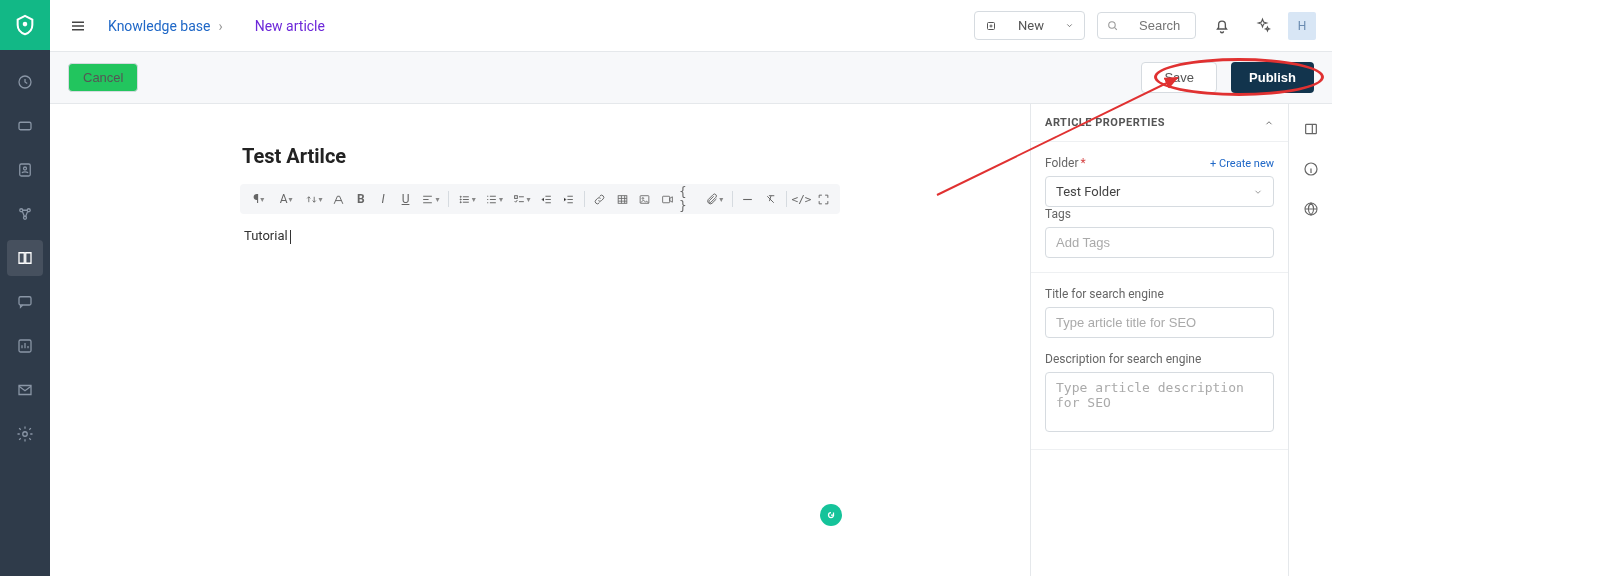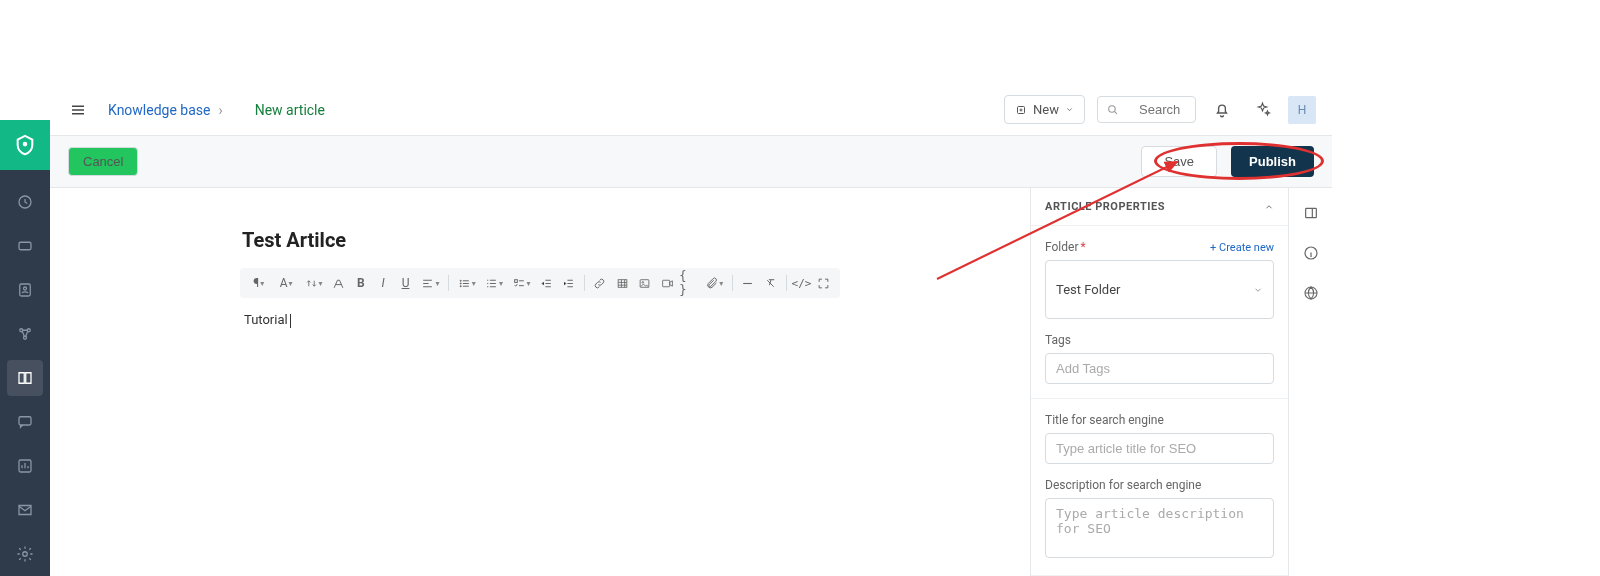--- a/index.html
+++ b/index.html
@@ -1,40 +1,40 @@
 <!DOCTYPE html>
 <html><head>
 <meta charset="utf-8">
 <style>
   * { box-sizing: border-box; margin: 0; padding: 0; }
   body { font-family: -apple-system, BlinkMacSystemFont, "Segoe UI", Roboto, sans-serif; font-size: 13px; color: #333; background: #fff; overflow: hidden; }
-  .app { display: flex; height: 576px; width: 1332px; align-items: flex-end; }
+  .app { display: flex; height: 576px; width: 1332px; }
   
   
   .left-rail { width: 50px; background: #2f3b4a; display: flex; flex-direction: column; align-items: center; }
   .left-rail .logo { width: 50px; height: 50px; background: #12b886; display: flex; align-items: center; justify-content: center; color: #fff; }
   .left-rail .rail-item { width: 36px; height: 36px; display: flex; align-items: center; justify-content: center; margin: 4px 0; color: #8a96a6; cursor: pointer; border-radius: 4px; }
   .left-rail .rail-item.active { background: #46505e; color: #fff; }
   .left-rail .rail-item svg { width: 18px; height: 18px; }
   .left-rail .logo svg { width: 22px; height: 22px; }
   .rail-spacer { height: 10px; }
 
   
   .main-col { flex: 1; display: flex; flex-direction: column; position: relative; }
 
   
   .top-header { height: 52px; display: flex; align-items: center; padding: 0 16px; border-bottom: 1px solid #e5e8eb; background:#fff; }
   .hamburger { width: 24px; height: 24px; display: flex; align-items: center; justify-content: center; color: #444; cursor:pointer; margin-right: 18px; }
   .breadcrumb { display: flex; align-items: center; gap: 8px; font-size: 14px; }
   .breadcrumb .link { color: #2068c7; cursor: pointer; }
   .breadcrumb .sep { color: #999; }
-  .breadcrumb .current { color: #15803d; padding-left: 24px; }
+  .breadcrumb .current { color: #6d28d9; padding-left: 24px; }
   .top-header .spacer { flex: 1; }
   .top-right { display: flex; align-items: center; gap: 12px; }
-  .btn { border: 1px solid #d6dbe0; background: #fff; border-radius: 4px; padding: 6px 10px; font-size: 13px; color: #555; display:flex; align-items:center; gap:6px; cursor:pointer; }
+  .btn { border: 1px solid #d6dbe0; background: #fff; border-radius: 4px; padding: 6px 10px; font-size: 13px; color: #555; display:flex; align-items:center; gap:21px; cursor:pointer; }
   .search-box { border: 1px solid #d6dbe0; border-radius: 4px; padding: 5px 8px; display:flex; align-items:center; gap:20px; color:#999; min-width: 68px; }
   .search-box input { border: none; outline: none; width: 48px; font-size: 13px; color:#555; }
   .icon-btn { width: 28px; height: 28px; display:flex; align-items:center; justify-content:center; color:#555; cursor:pointer; }
   .avatar { width: 28px; height: 28px; background:#d8e6f5; color:#6a8bb0; display:flex; align-items:center; justify-content:center; font-size:12px; border-radius:2px; }
 
   
   .action-bar { height: 52px; background: #f7f8fa; border-bottom: 1px solid #e5e8eb; display:flex; align-items:center; padding: 0 18px; position: relative; }
   .btn-cancel { background:#22c55e; border:1px solid #d6dbe0; border-radius:4px; padding:6px 14px; font-size:13px; color:#555; cursor:pointer; }
   .action-bar .spacer { flex:1; }
   .action-right { display:flex; align-items:center; gap:14px; position:relative; }
@@ -60,21 +60,21 @@
   .grammarly svg { width:12px; height:12px; }
 
   
   .props { width: 258px; border-left:1px solid #e5e8eb; background:#fff; overflow:auto; font-size:13px; }
   .props-section-head { padding: 12px 14px; font-size:11px; font-weight:700; letter-spacing:0.5px; color:#555; display:flex; align-items:center; justify-content:space-between; cursor:pointer; border-bottom:1px solid #eef0f2; }
   .props-section-body { padding: 14px; border-bottom:1px solid #eef0f2; }
   .field-label-row { display:flex; align-items:center; justify-content:space-between; margin-bottom:6px; }
   .field-label { font-size:12px; color:#666; }
   .req-star { color:#d64545; margin-left:2px; }
   .link-small { font-size:11px; color:#2068c7; cursor:pointer; }
-  .select { border:1px solid #d6dbe0; border-radius:4px; padding:21px 10px; font-size:13px; color:#444; display:flex; align-items:center; justify-content:space-between; cursor:pointer; margin-bottom:14px; }
+  .select { border:1px solid #d6dbe0; border-radius:4px; padding:7px 10px; font-size:13px; color:#444; display:flex; align-items:center; justify-content:space-between; cursor:pointer; }
   .input { border:1px solid #d6dbe0; border-radius:4px; padding:7px 10px; font-size:13px; color:#444; width:100%; }
   .input::placeholder { color:#aaa; }
   .textarea { border:1px solid #d6dbe0; border-radius:4px; padding:7px 10px; font-size:13px; color:#444; width:100%; min-height:60px; resize:none; }
   .textarea::placeholder { color:#aaa; }
 
   
   .right-rail { width: 44px; border-left:1px solid #e5e8eb; display:flex; flex-direction:column; align-items:center; padding-top:14px; gap:18px; color:#666; }
   .right-rail .rr-item { width:22px; height:22px; display:flex; align-items:center; justify-content:center; cursor:pointer; }
   .right-rail svg { width:16px; height:16px; }
 

